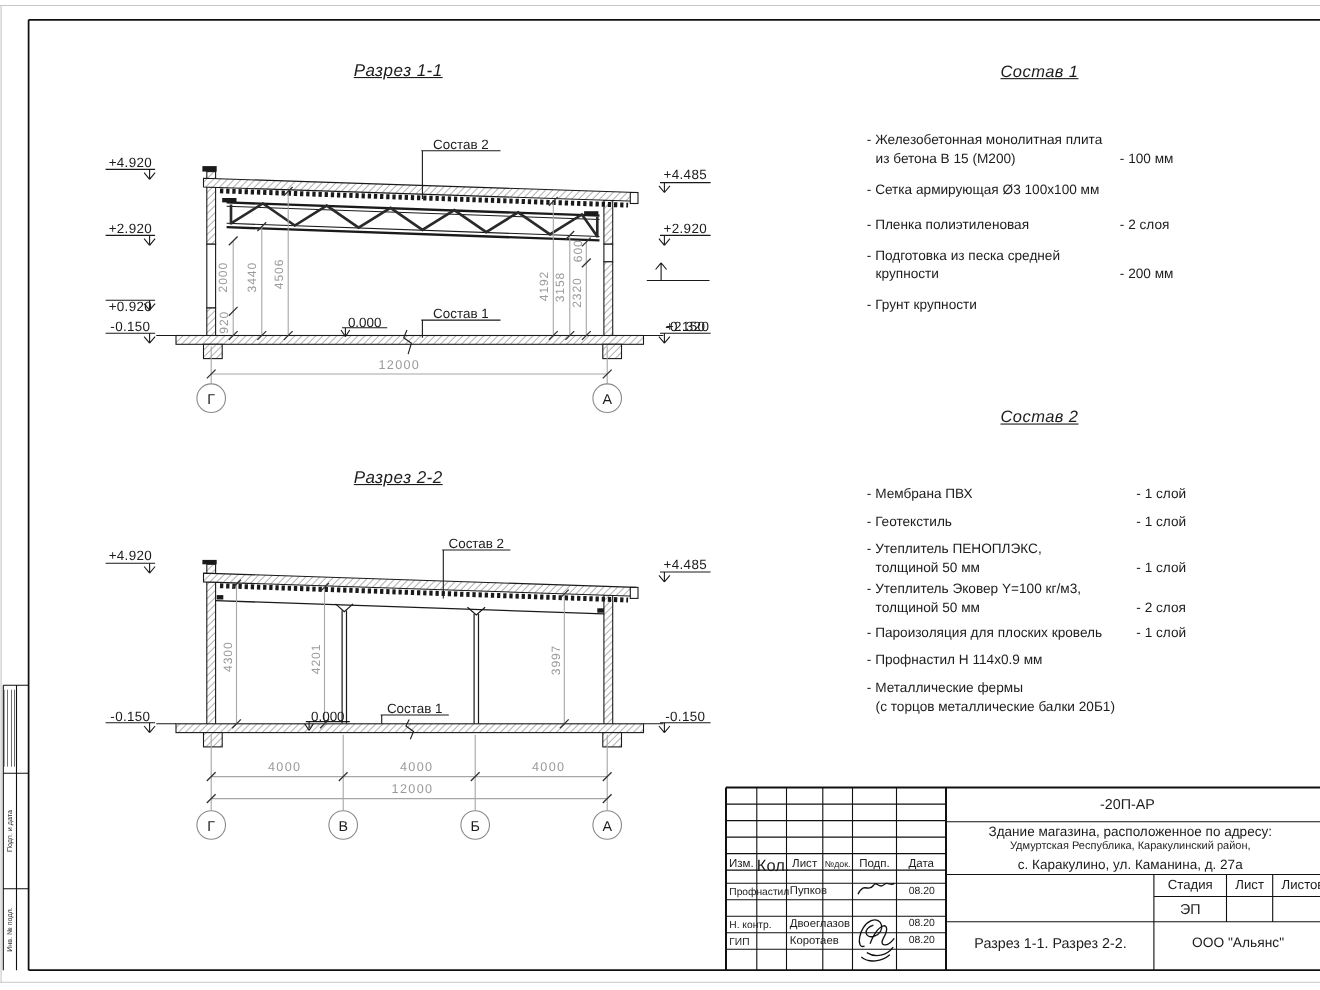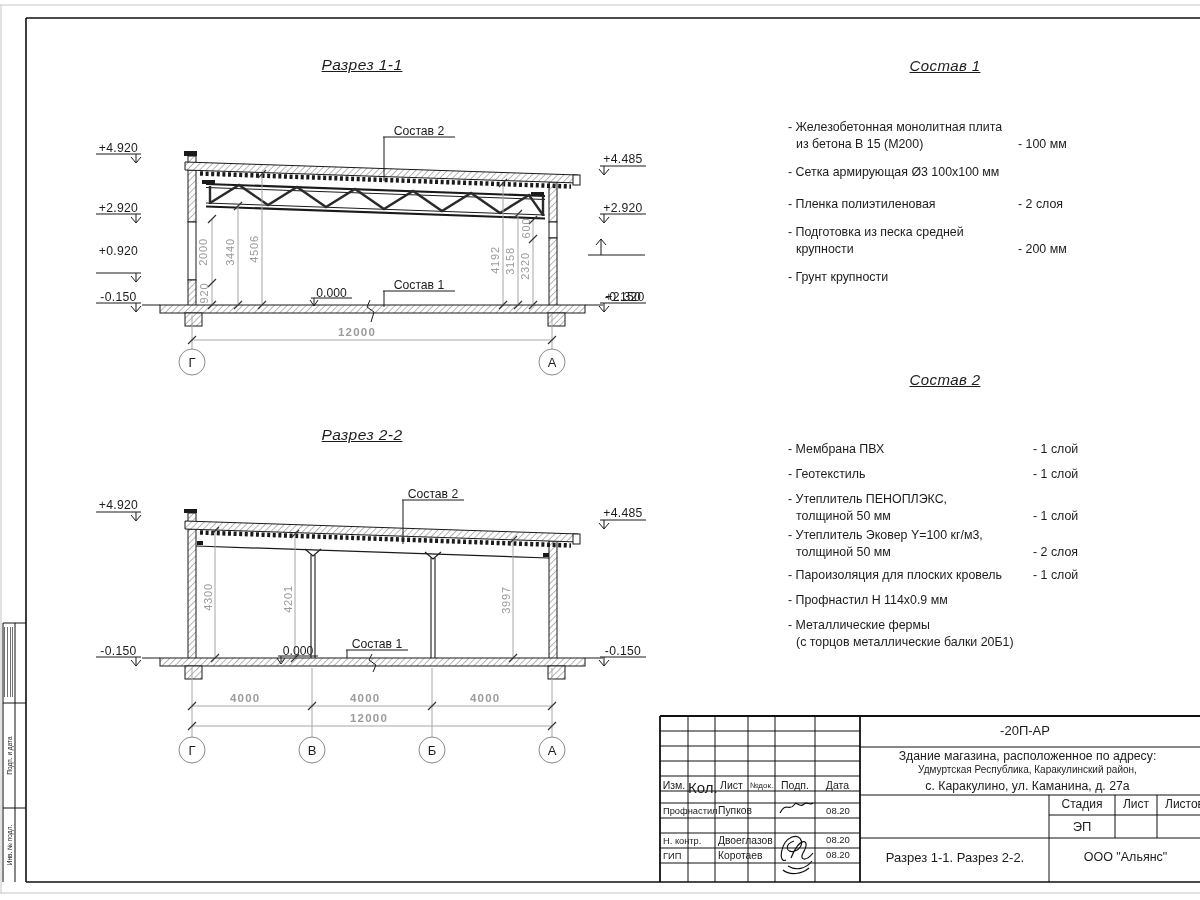--- a/index.html
+++ b/index.html
@@ -4,21 +4,21 @@
 <style>
   html,body{margin:0;padding:0;background:#fff;}
   #sheet{position:relative;width:1200px;height:900px;background:#fff;overflow:hidden;
          font-family:"Liberation Sans",sans-serif;color:#1c1c1c;}
   svg{position:absolute;left:0;top:0;}
   .t{position:absolute;white-space:nowrap;}
   .sec-title{font-style:italic;font-size:15.5px;text-decoration:underline;text-align:center;letter-spacing:.4px;}
   .lbl{font-size:12.2px;text-align:center;}
   .elev{font-size:12.2px;text-align:center;letter-spacing:.3px;}
   .vdim{font-size:11px;color:#9b9b9b;text-align:center;transform:rotate(-90deg);letter-spacing:.8px;width:44px;height:14px;}
-  .hdim{font-size:11.5px;color:#9b9b9b;text-align:left;letter-spacing:1.2px;width:44px;font-weight:bold;}
+  .hdim{font-size:11.5px;color:#9b9b9b;text-align:right;letter-spacing:1.2px;width:44px;}
   .axis{font-size:13px;width:14px;height:16px;text-align:center;}
   .li{position:absolute;width:330px;font-size:12.4px;line-height:17px;}
   .li .l2{padding-left:8px;}
   .li .val{position:absolute;bottom:0;}
   .tb{position:absolute;text-align:center;white-space:nowrap;}
   .tbl{position:absolute;text-align:left;white-space:nowrap;}
   .vtext{position:absolute;transform-origin:0 0;transform:rotate(-90deg);font-size:6.5px;color:#222;text-align:center;}
   .densetext{position:absolute;background:repeating-linear-gradient(90deg,#555 0 .9px,transparent .9px 2.8px);opacity:.85;}
 </style>
 </head>
@@ -132,21 +132,21 @@
     <path d="M786,860 C778,864 780,842 792,837 C802,833 806,847 795,851 C786,854 784,844 794,841 M791,858 C799,836 812,838 803,853 C799,860 806,862 813,853 M788,866 C796,871 806,869 812,861 M783,870 C790,876 802,874 809,868" stroke="#111" stroke-width="1.2" fill="none"></path>
   </g>
 </svg>
 
 <span class="t sec-title" style="left:297px;top:56px;width:130px;">Разрез 1-1</span>
 <span class="t lbl" style="left:383px;top:124px;width:72px;">Состав 2</span>
 <span class="t lbl" style="left:383px;top:278px;width:72px;">Состав 1</span>
 <span class="t lbl" style="left:311px;top:286px;width:41px;">0.000</span>
 <span class="t elev" style="left:96px;top:141px;width:45px;">+4.920</span>
 <span class="t elev" style="left:96px;top:201px;width:45px;">+2.920</span>
-<span class="t elev" style="left:96px;top:244px;width:45px;">+0.920</span>
+<span class="t elev" style="left:96px;top:272px;width:45px;">+0.920</span>
 <span class="t elev" style="left:96px;top:290px;width:45px;">-0.150</span>
 <span class="t elev" style="left:600px;top:152px;width:46px;">+4.485</span>
 <span class="t elev" style="left:600px;top:201px;width:46px;">+2.920</span>
 <span class="t elev" style="left:604px;top:242px;width:42px;margin-top:48px;">+2.320</span>
 <span class="t elev" style="left:600px;top:290px;width:46px;">-0.150</span>
 <span class="t vdim" style="left:183px;top:286px;">920</span>
 <span class="t vdim" style="left:182px;top:245px;">2000</span>
 <span class="t vdim" style="left:209px;top:245px;">3440</span>
 <span class="t vdim" style="left:233px;top:242px;">4506</span>
 <span class="t vdim" style="left:474px;top:253px;">4192</span>

